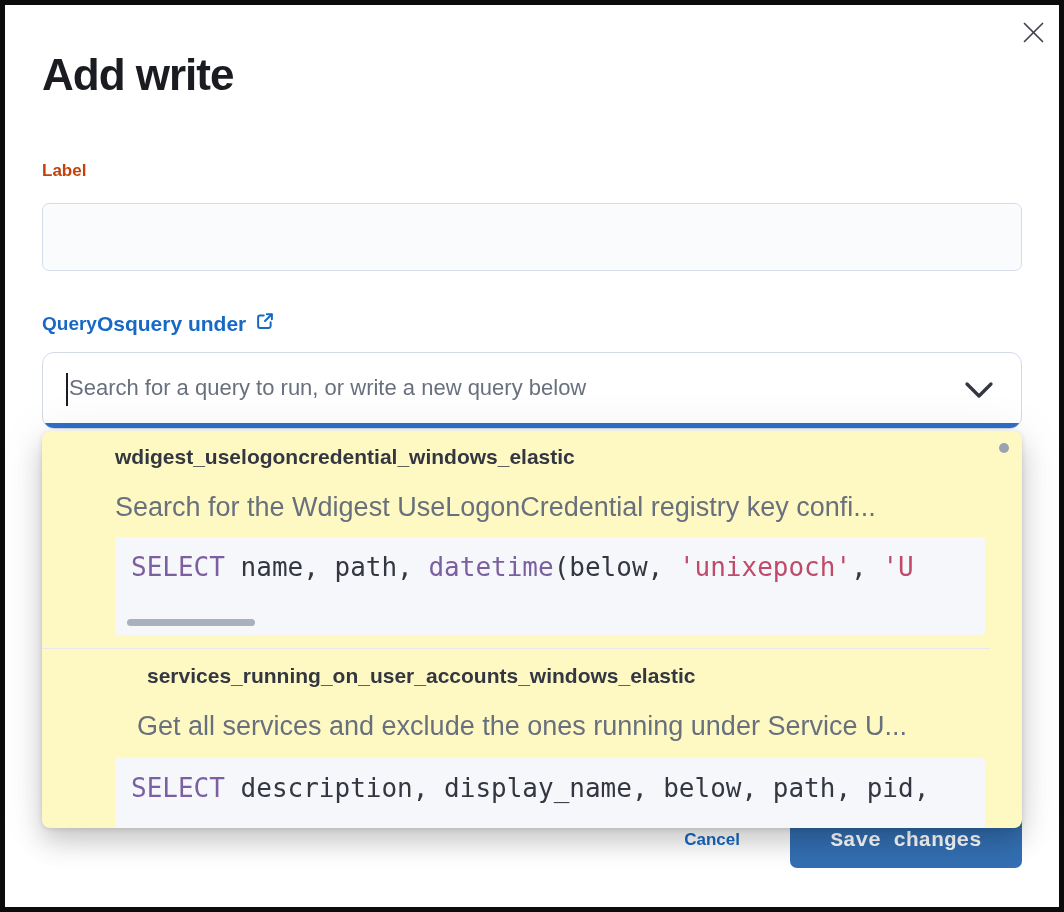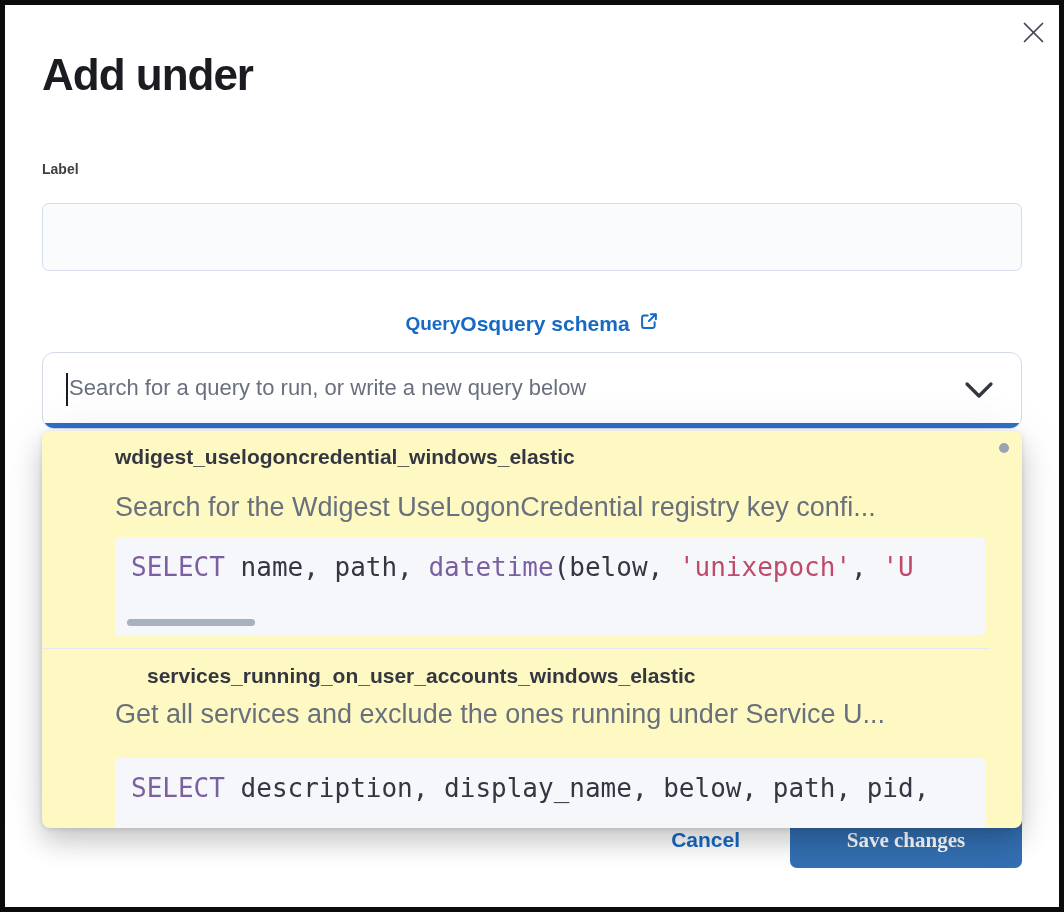--- a/index.html
+++ b/index.html
@@ -6,27 +6,27 @@
   html,body { background:#ffffff; }
   body { font-family:"Liberation Sans", sans-serif; width:1064px; height:912px; position:relative; }
 
   .frame { position:absolute; inset:0; width:1064px; height:912px; border:5px solid #0b0b0b; background:#fff; overflow:hidden; }
 
   
   .close-btn { position:absolute; top:12px; right:9px; width:34px; height:34px; display:flex; align-items:center; justify-content:center; background:none; border:none; cursor:pointer; }
 
   .modal-title { position:absolute; left:37px; top:45px; font-size:44px; font-weight:700; color:#1a1c21; letter-spacing:-1px; }
 
-  .field-label { position:absolute; left:37px; font-size:14px; font-weight:700; color:#404040; }
+  .field-label { position:absolute; left:37px; font-size:17px; font-weight:700; color:#c2410c; }
   .label-label { top:156px; }
 
   .label-input { position:absolute; left:37px; top:198px; width:980px; height:68px;
     background:#fafbfd; border:1px solid #d6dcea; border-radius:7px; font-size:22px; color:#343741; padding:0 16px; outline:none; }
 
-  .query-row { position:absolute; left:37px; top:306px; width:980px; display:flex; justify-content:center; align-items:center; }
+  .query-row { position:absolute; left:37px; top:306px; width:980px; display:flex; justify-content:flex-start; align-items:center; }
   .query-label { font-size:19px; font-weight:700; color:var(--accent,#1769c4); }
   .schema-link { display:flex; align-items:center; gap:9px; font-size:21px; font-weight:700; color:var(--accent,#1769c4); text-decoration:none; }
 
   .combo { position:absolute; left:37px; top:347px; width:980px; height:77px;
     background:#fff; border:1px solid #d3dae6; border-radius:12px; overflow:hidden; }
   .combo input { position:absolute; inset:0; border:none; outline:none; background:transparent;
     font-family:"Liberation Sans", sans-serif; font-size:22px; color:#343741; padding:0 60px 6px 26px; }
   .combo input::placeholder { color:#69707d; opacity:1; }
   .caret { position:absolute; left:23px; top:20px; width:2px; height:33px; background:#1a1c21; }
   .combo .chevron { position:absolute; right:24px; top:24px; }
@@ -42,47 +42,47 @@
   .code-line { font-family:"DejaVu Sans Mono", monospace; font-size:26px; white-space:pre; padding:15px 0 0 16px; color:#343741; }
   .tok-keyword { color:var(--kw,#7b5fa0); }
   .tok-plain { color:#343741; }
   .tok-string { color:var(--str,#bf4a6a);margin-top:28px; }
   .h-thumb { position:absolute; left:12px; bottom:9px; width:128px; height:7px; border-radius:4px; background:#a9b1bd; }
   .v-dot { position:absolute; right:13px; top:12px; width:10px; height:10px; border-radius:50%; background:#9aa3b1; }
   .divider { position:absolute; left:0; top:217px; width:948px; height:1px; background:#e6eaf0; }
 
   
   .footer { position:absolute; left:37px; top:807px; width:980px; height:56px; display:flex; justify-content:flex-end; align-items:center; gap:50px; z-index:1; }
-  .cancel-btn { background:none; border:none; font-size:21px; font-weight:700; color:var(--accent,#1769c4); cursor:pointer; font-family:"Liberation Sans", sans-serif; }
+  .cancel-btn { background:none; border:none; font-size:17px; font-weight:700; color:var(--accent,#1769c4); cursor:pointer; font-family:"Liberation Sans", sans-serif; }
   .save-btn { width:232px; height:56px; border:none; border-radius:7px; background:var(--savebg,#336fb2); color:#fff;
-    font-size:21px; font-weight:600; cursor:pointer; font-family:Liberation Serif, serif; }
+    font-size:21px; font-weight:600; cursor:pointer; font-family:Liberation Mono, monospace; }
 </style>
 </head>
 <body>
 
 <div class="frame">
 
   <button class="close-btn">
     <span>
       <svg width="27" height="27" viewBox="0 0 24 24" fill="none" stroke="#3f4250" stroke-width="1.5" stroke-linecap="round">
         <line x1="4" y1="4" x2="20" y2="20"></line>
         <line x1="20" y1="4" x2="4" y2="20"></line>
       </svg>
     </span>
   </button>
 
-  <h1 class="modal-title">Add under</h1>
+  <h1 class="modal-title">Add write</h1>
 
   <div class="field-label label-label">Label</div>
   <input class="label-input" type="text" value="" style="">
 
   <div class="query-row">
     <div class="query-label">Query</div>
     <a class="schema-link" href="#">
-      <span>Osquery schema</span>
+      <span>Osquery under</span>
       <span>
         <svg width="20" height="20" viewBox="0 0 16 16" fill="none" stroke="#1769c4" stroke-width="1.6" stroke-linecap="round" stroke-linejoin="round">
           <path d="M7 3.5 H4 a1.5 1.5 0 0 0 -1.5 1.5 v7 a1.5 1.5 0 0 0 1.5 1.5 h7 a1.5 1.5 0 0 0 1.5 -1.5 V9"></path>
           <path d="M9.5 2.5 h4 v4"></path>
           <path d="M13.2 2.8 L8 8"></path>
         </svg>
       </span>
     </a>
   </div>
 
@@ -106,21 +106,21 @@
         <div class="code-line"><span class="tok-keyword">SELECT</span><span class="tok-plain"> name, path, </span><span class="tok-keyword">datetime</span><span class="tok-plain">(below, </span><span class="tok-string">'unixepoch'</span><span class="tok-plain">, </span><span class="tok-string">'U</span></div>
         <div class="h-thumb"></div>
       </div>
     </div>
 
     <div class="v-dot"></div>
     <div class="divider"></div>
 
     <div>
       <div class="opt-title" style="top:233px;margin-left:32px;">services_running_on_user_accounts_windows_elastic</div>
-      <div class="opt-desc" style="top:268px;">Get all services and exclude the ones running under Service U...</div>
+      <div class="opt-desc" style="top:280px;margin-left:22px;">Get all services and exclude the ones running under Service U...</div>
       <div class="code-block" style="top:327px; height:72px;">
         <div class="code-line"><span class="tok-keyword">SELECT</span><span class="tok-plain"> description, display_name, below, path, pid,</span></div>
       </div>
     </div>
 
   </div>
 
   <div class="footer">
     <button class="cancel-btn">Cancel</button>
     <button class="save-btn">Save changes</button>

